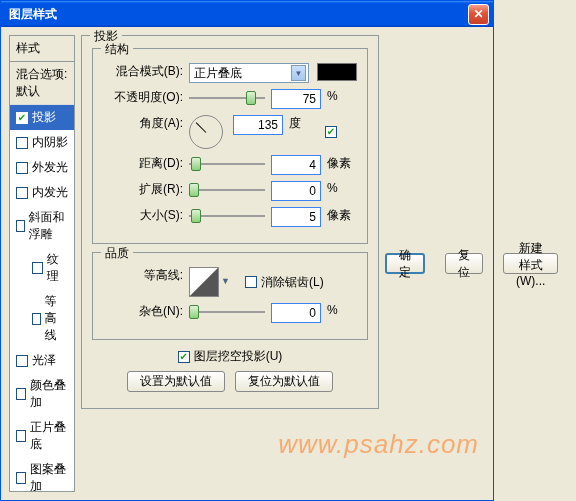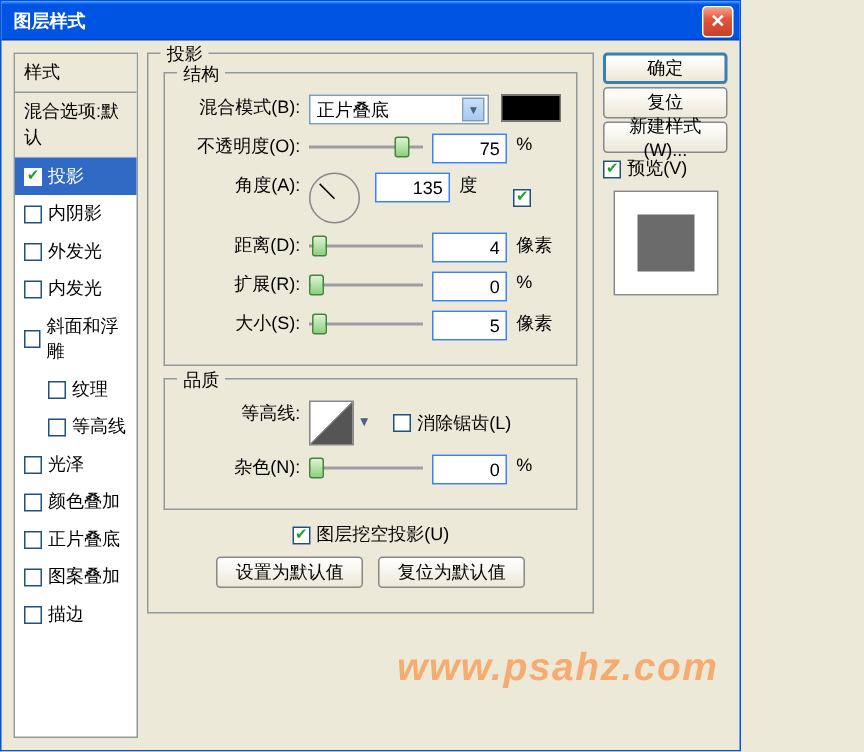--- a/index.html
+++ b/index.html
@@ -28,25 +28,25 @@
 .slider .track{height:2px;background:#9d9d9d;width:100%;position:relative}
 .slider .thumb{position:absolute;top:-6px;width:10px;height:14px;background:linear-gradient(#dff2d7,#8dd07c);border:1px solid #3e873c;border-radius:2px}
 .numinput{width:50px;height:20px;border:1px solid #3b82f6;background:#fff;text-align:right;padding:0 4px}
 .unit{width:30px}
 .angledial{width:34px;height:34px;border:1px solid #888;border-radius:50%;background:#ece9d8;position:relative;margin-right:4px}
 .angledial .hand{position:absolute;width:14px;height:1px;background:#000;top:50%;left:50%;transform-origin:left center;transform:rotate(-135deg)}
 .inlinechk{display:flex;align-items:center;gap:4px}
 .contouricon{width:30px;height:30px;border:1px solid #888;background:linear-gradient(135deg,#fff 0 49%,#888 49% 51%,#555 51% 100%);position:relative}
 .contouricon .arr{position:absolute;right:-12px;top:8px;font-size:9px;color:#4d6185}
 .btn{height:21px;border:1px solid #888;background:linear-gradient(#fff,#ece9d8);padding:0 12px;border-radius:3px;cursor:pointer;display:inline-flex;align-items:center;justify-content:center}
-.rightcol{width:100px;display:flex;flex-direction:column;gap:2px;align-items:flex-start}
+.rightcol{width:100px;display:flex;flex-direction:row;gap:20px;align-items:center}
 .rightcol .btn{width:100%}
 .previewbox{width:70px;height:70px;border:1px solid #888;background:#fff;display:flex;align-items:center;justify-content:center;margin:4px auto 0}
 .previewbox .inner{width:38px;height:38px;background:#6b6b6b}
-.watermark{position:absolute;right:14px;bottom:40px;font-size:26px;font-weight:bold;color:rgba(255,120,30,.55);font-style:italic;letter-spacing:1px;pointer-events:none}
+.watermark{position:absolute;right:14px;bottom:40px;font-size:26px;font-weight:normal;color:rgba(255,120,30,.55);font-style:italic;letter-spacing:1px;pointer-events:none}
 </style>
 </head>
 <body>
 
 <div class="window">
   <div class="titlebar">
     <span class="title">图层样式</span>
     <div class="closebtn">
         <span>✕</span>
       </div>

